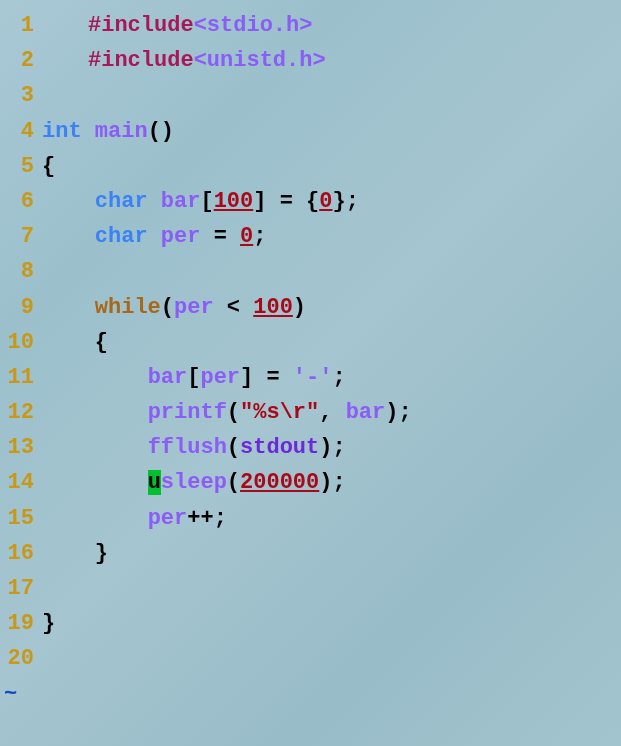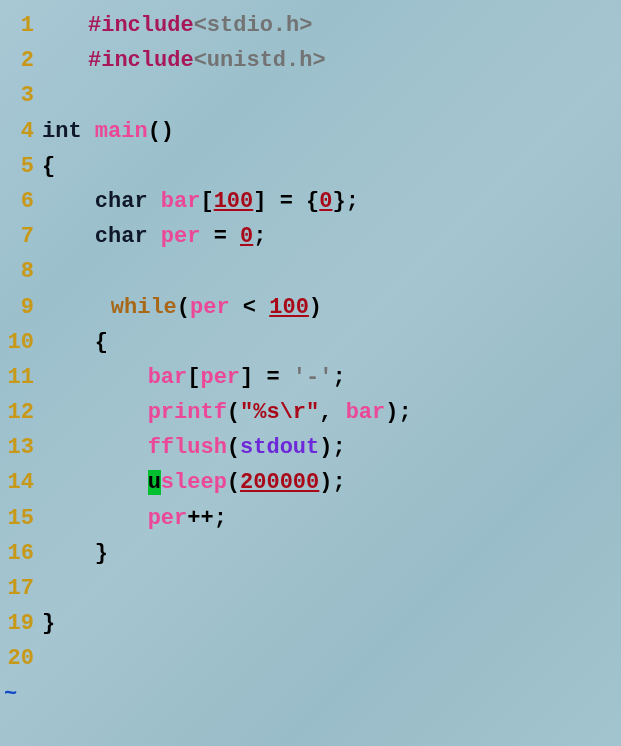--- a/index.html
+++ b/index.html
@@ -27,26 +27,26 @@
       text-align: right;
       width: 42px;
       padding-right: 8px;
       flex-shrink: 0;
       user-select: none;
     }
     .code {
       flex: 1;
     }
     .preprocessor { color: #a81858; margin-left: 46px; }
-    .keyword-type { color: #0f172a; }
-    .keyword-ctrl { color: #a86818; margin-left: 16px; }
-    .identifier { color: #ec4899; }
+    .keyword-type { color: #3b82f6; }
+    .keyword-ctrl { color: #a86818; }
+    .identifier { color: #8b5cf6; }
     .number { color: #a80818; text-decoration: underline; }
     .string { color: #a80818; }
-    .char { color: #737373; }
+    .char { color: #8b5cf6; }
     .operator { color: #000000; }
     .paren { color: #000000; }
     .brace { color: #000000; }
     .bracket { color: #000000; }
     .semicolon { color: #000000; }
     .comma { color: #000000; }
     .stdlib { color: #6d28d9; }
     .cursor-char {
       background: #00c030;
       color: #000000;

